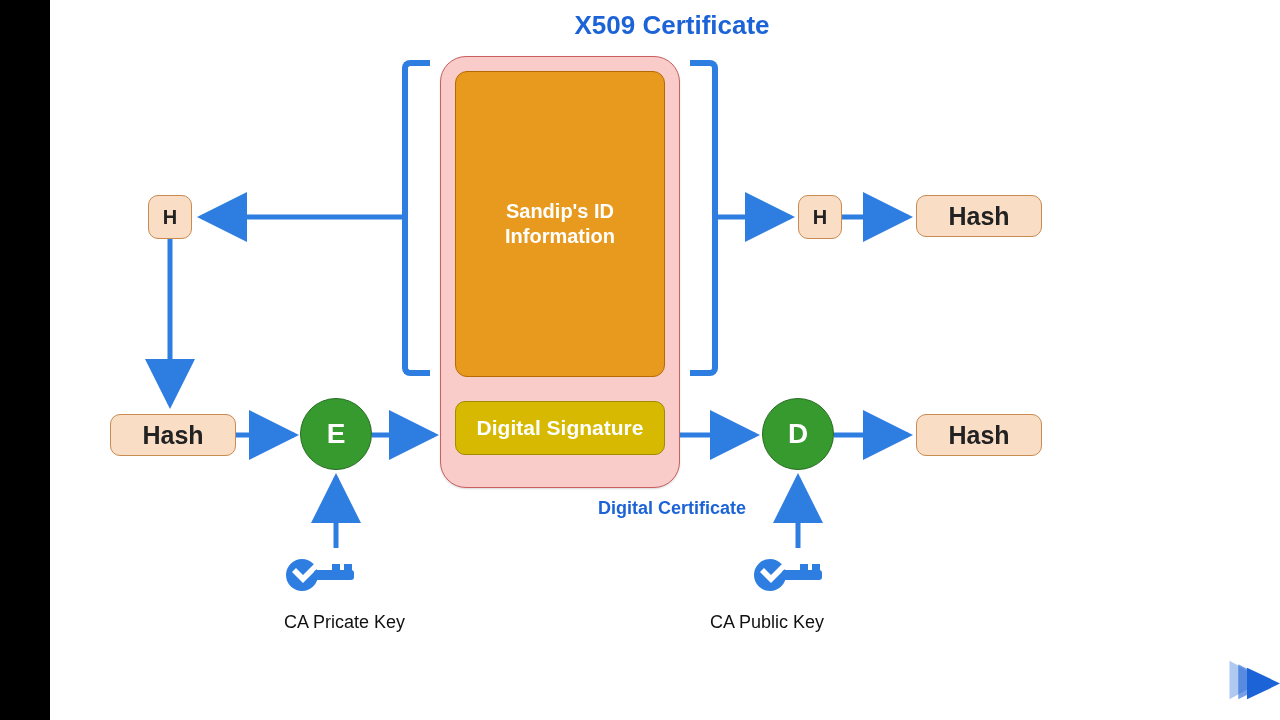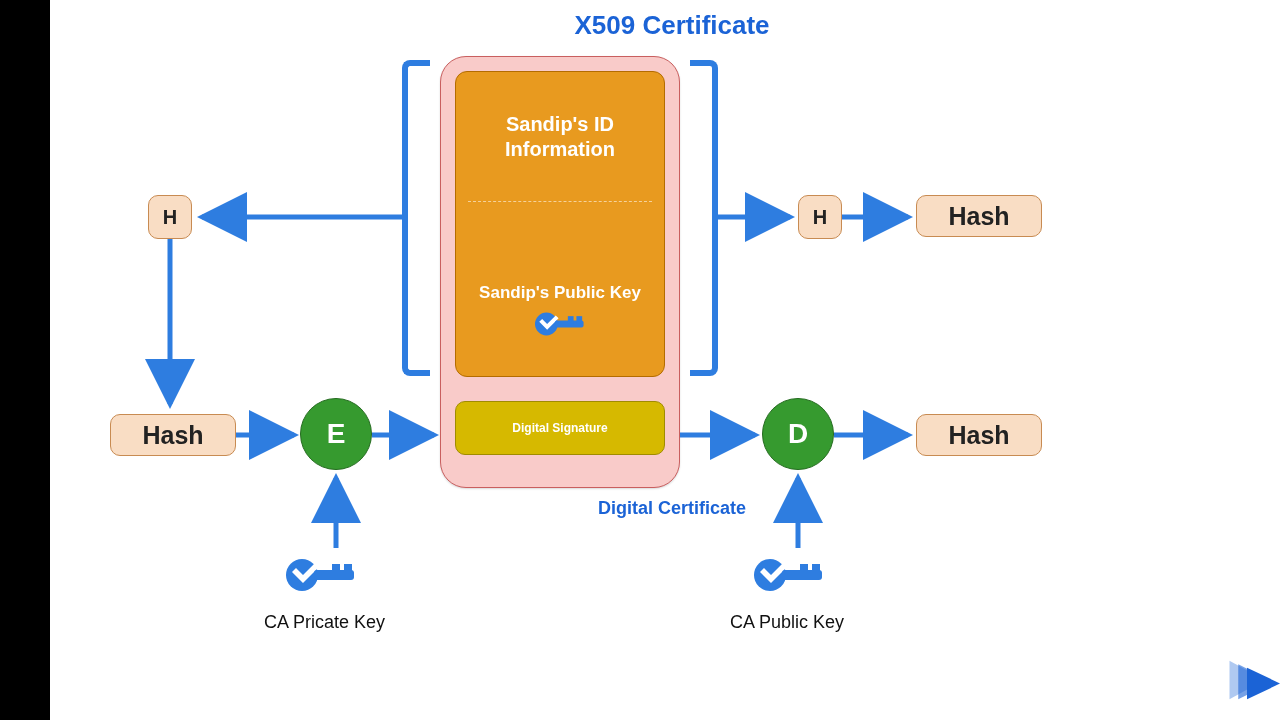--- a/index.html
+++ b/index.html
@@ -84,21 +84,21 @@
   .dsig {
     margin-top: 24px;
     height: 54px;
     background: #d6b900;
     border: 1px solid #a08c00;
     border-radius: 10px;
     display: flex;
     align-items: center;
     justify-content: center;
     color: #fff;
-    font-size: 12px;
+    font-size: 21px;
     font-weight: 700;
   }
   
   .bracket {
     position: absolute;
     width: 28px;
     height: 316px;
     border-top: 6px solid #2e7de0;
     border-bottom: 6px solid #2e7de0;
   }
@@ -147,20 +147,21 @@
   .key-icon {
     position: absolute;
     width: 78px; height: 42px;
   }
   .key-icon svg { width: 100%; height: 100%; display:block; }
   .key-label {
     position: absolute;
     font-size: 18px;
     color: #111;
     text-align: center;
+    margin-left: 20px;
   }
   
   .logo {
     position: absolute;
     right: 12px;
     bottom: 12px;
     width: 56px; height: 56px;
   }
   .logo svg { width: 100%; height: 100%; }
   
@@ -176,34 +177,20 @@
 <body>
 
 <div class="canvas">
 
   <div class="title">X509 Certificate</div>
 
   <div class="cert">
     <div class="cert-body">
       <div class="cert-row">
         <div class="big">Sandip's ID Information</div>
-      </div>
-      <div class="cert-row">
-        <div class="mid">Sandip's Public Key</div>
-        <div class="key-icon" style="position:static;width:56px;height:30px;margin-top:6px;">
-          <svg viewBox="0 0 78 42">
-              <g fill="#2e7de0">
-                <circle cx="20" cy="21" r="16"></circle>
-                <path fill="#fff" d="M14 14 l7 7 l12 -12 l4 4 l-16 16 l-11 -11 z"></path>
-                <rect x="32" y="16" width="40" height="10" rx="3"></rect>
-                <rect x="50" y="10" width="8" height="10"></rect>
-                <rect x="62" y="10" width="8" height="10"></rect>
-              </g>
-            </svg>
-        </div>
       </div>
     </div>
     <div class="dsig">Digital Signature</div>
   </div>
 
   <div class="bracket bracket-left"></div>
   <div class="bracket bracket-right"></div>
 
   <div class="hbox" style="left:98px; top:195px;">H</div>
   <div class="hashbox" style="left:60px; top:414px;">Hash</div>
@@ -233,21 +220,21 @@
     <svg viewBox="0 0 78 42">
         <g fill="#2e7de0">
           <circle cx="20" cy="21" r="16"></circle>
           <path fill="#fff" d="M14 14 l7 7 l12 -12 l4 4 l-16 16 l-11 -11 z"></path>
           <rect x="32" y="16" width="40" height="10" rx="3"></rect>
           <rect x="50" y="10" width="8" height="10"></rect>
           <rect x="62" y="10" width="8" height="10"></rect>
         </g>
       </svg>
   </div>
-  <div class="key-label" style="left:680px; top:612px;">CA Public Key</div>
+  <div class="key-label" style="left:640px; top:612px;">CA Public Key</div>
 
   <div class="subtitle">Digital Certificate</div>
 
   <svg class="arrows" viewBox="0 0 1180 720">
     <defs>
       <marker id="ah" markerWidth="12" markerHeight="12" refX="9" refY="5" orient="auto">
         <path d="M0,0 L10,5 L0,10 z" fill="#2e7de0"></path>
       </marker>
     </defs>
     <g stroke="#2e7de0" stroke-width="5" fill="none" marker-end="url(#ah)">

